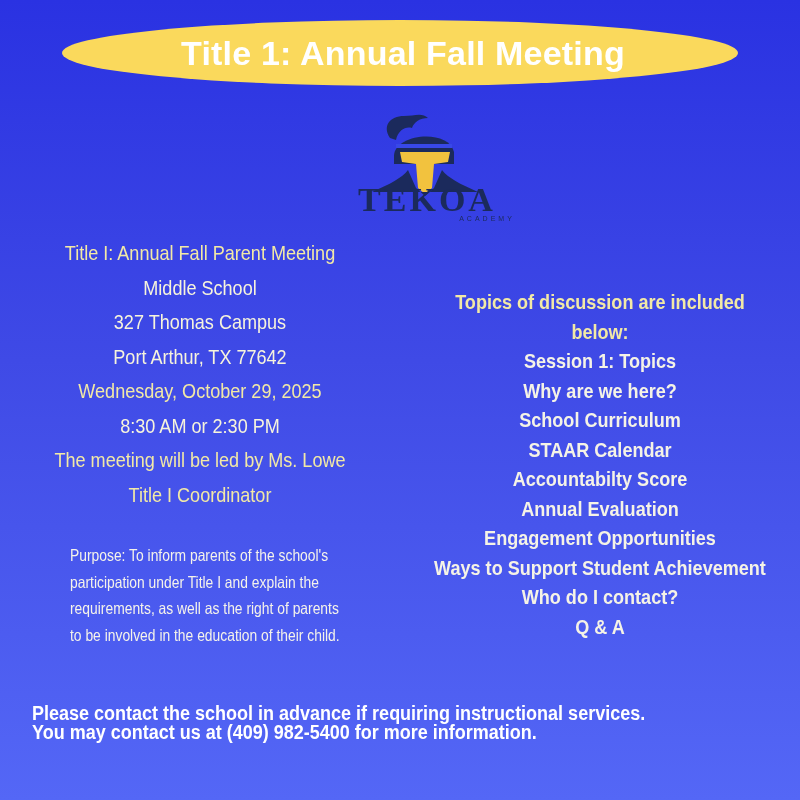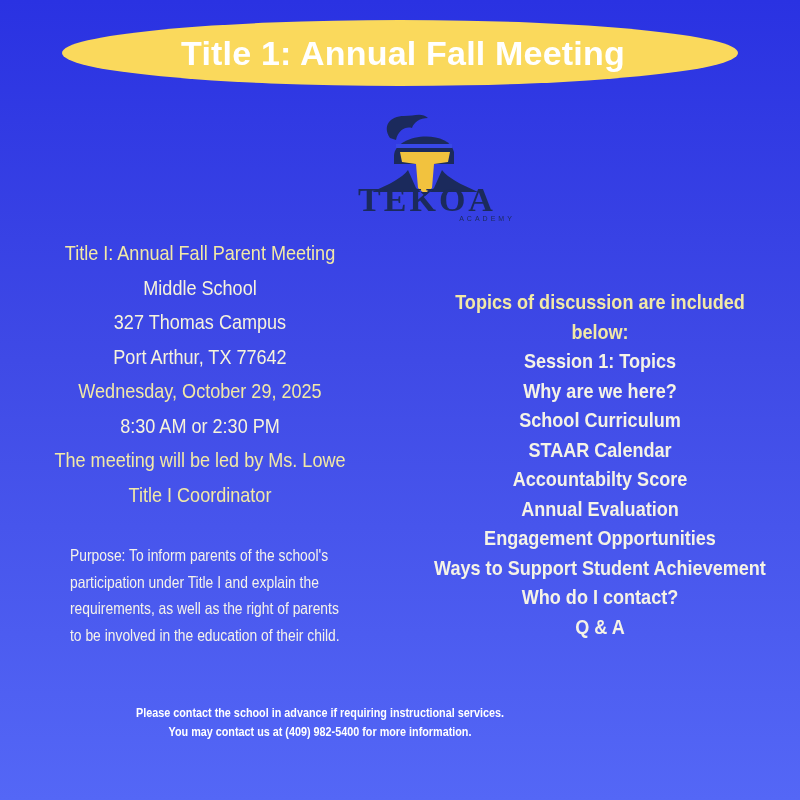--- a/index.html
+++ b/index.html
@@ -26,22 +26,22 @@
     position:absolute; left:34px; top:542px; width:360px;
     font-size:16.5px; line-height:26.5px; color:#f5f3ea; text-align:left;
     font-family:"Liberation Sans", sans-serif;
     margin-left:36px;
   }
   .purpose span { display:block; white-space:nowrap; transform:scaleX(0.84); transform-origin:left; }
   .right { left:400px; width:400px; top:287px;font-weight:bold; }
   .rt { font-size:21px; line-height:29.5px; color:#f5f3e6; white-space:nowrap; transform:scaleX(0.86); transform-origin:center; }
   .rt.cream { color:#f2e9a6; }
   .footer {
-    position:absolute; left:0; width:640px; top:704px; text-align:center;
-    color:#ffffff; font-weight:bold; font-size:12px; line-height:19px;
+    position:absolute; left:0; width:640px; top:704px; 
+    color:#ffffff; font-weight:bold; font-size:20px; line-height:19px;
   }
   .footer div { white-space:nowrap; transform:scaleX(0.9); transform-origin:center; }
 </style>
 </head>
 <body>
 
 <div class="pill">
   <span class="pill-text">Title 1: Annual Fall  Meeting</span>
 </div>
 

